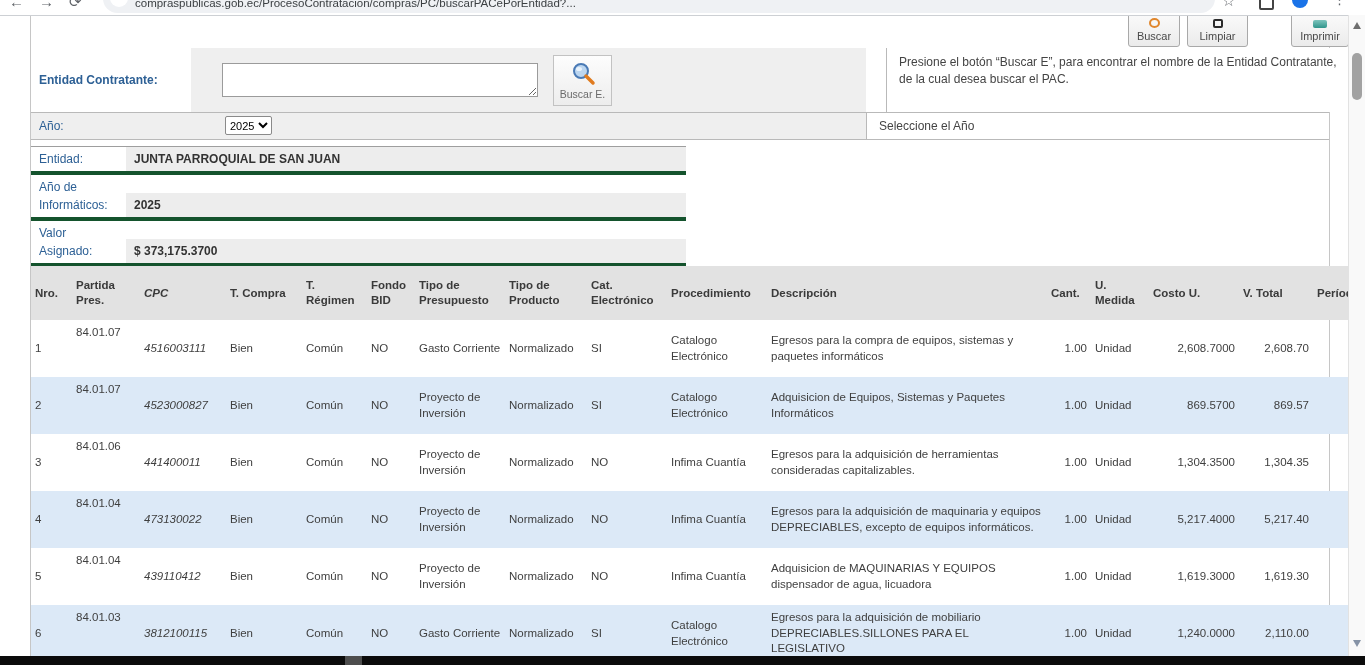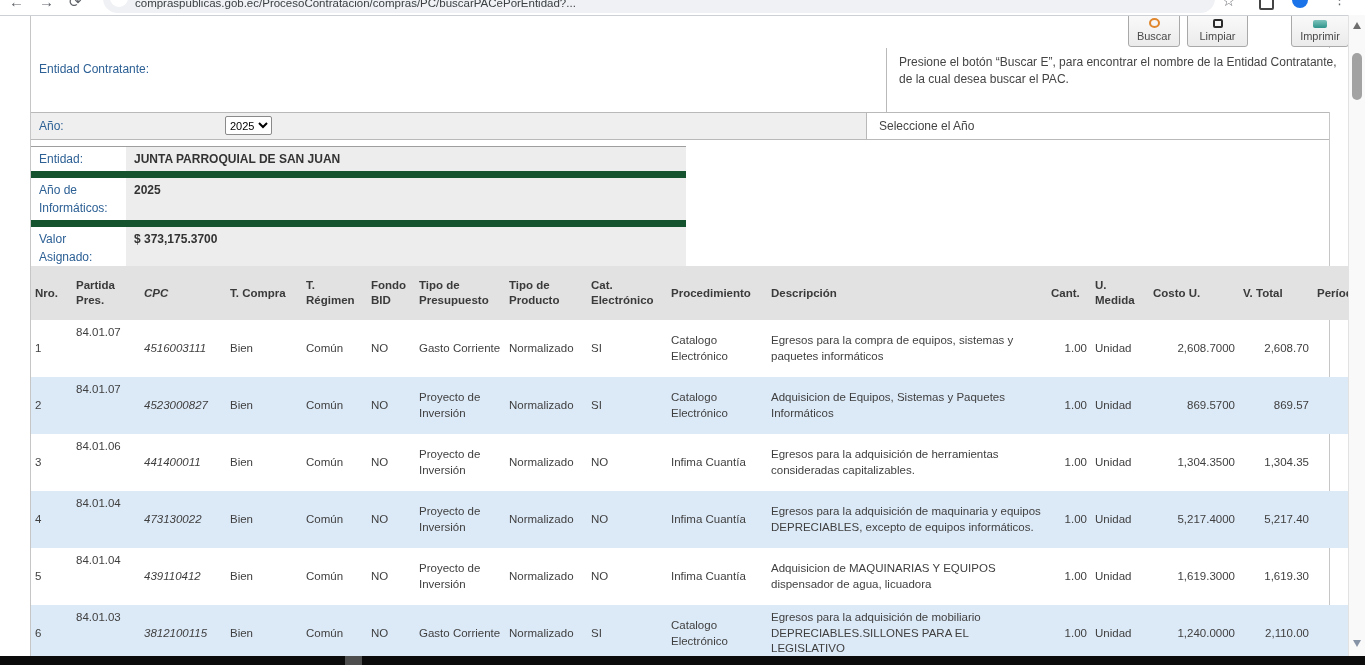--- a/index.html
+++ b/index.html
@@ -28,21 +28,21 @@
           background:linear-gradient(#fdfdfd,#ebebeb);display:flex;flex-direction:column;align-items:center;
           justify-content:flex-end;box-sizing:border-box;padding:2px 5px 4px;cursor:pointer;}
   .tb-btn .lbl{font-size:11px;color:#4a4a4a;}
   .tb-buscar{left:1097px;width:52px;} .tb-limpiar{left:1156px;width:61px;} .tb-imprimir{left:1220px;width:58px;margin-left:40px;}
   .ico-buscar{width:11px;height:10px;border:2px solid #e0862c;border-radius:50%;margin-bottom:2px;box-sizing:border-box;}
   .ico-limpiar{width:10px;height:9px;border:2px solid #2b2b2b;border-radius:2px;margin-bottom:2px;box-sizing:border-box;}
   .ico-imprimir{width:14px;height:8px;background:linear-gradient(#7ec4bd,#2f958b);border-radius:2px;margin-bottom:2px;}
 
   
   .row-entidad{position:absolute;left:31px;top:48px;width:1298px;height:65px;box-sizing:border-box;border-bottom:1px solid #b9b9b9;background:#fff;}
-  .ent-label{position:absolute;left:8px;top:14px;font-size:12px;color:#2d6095;}
+  .ent-label{position:absolute;left:8px;top:25px;font-size:12px;color:#2d6095;font-weight:bold;}
   .ent-gray{position:absolute;left:160px;top:0;width:675px;height:64px;background:#efefef;}
   .ent-textarea{position:absolute;left:31px;top:15px;width:316px;height:34px;box-sizing:border-box;
                 border:1px solid #9b9b9b;background:#fff;resize:both;font-family:"Liberation Sans",sans-serif;font-size:12px;}
   .buscar-e{position:absolute;left:362px;top:7px;width:59px;height:51px;box-sizing:border-box;border:1px solid #c2c2c2;
             background:linear-gradient(#fdfdfd,#ededed);display:flex;flex-direction:column;align-items:center;
             justify-content:center;cursor:pointer;}
   .buscar-e .lbl{font-size:10.5px;color:#6b6b6b;margin-top:1px;}
   .ent-help{position:absolute;left:835px;top:0;width:463px;height:64px;box-sizing:border-box;border-left:1px solid #b9b9b9;
             padding:6px 12px;font-size:12px;color:#444;line-height:1.45;background:#fff;margin-left:20px;}
 
@@ -50,21 +50,21 @@
   .row-anio{position:absolute;left:31px;top:113px;width:1298px;height:27px;box-sizing:border-box;border-bottom:1px solid #b9b9b9;}
   .anio-gray{position:absolute;left:0;top:0;width:835px;height:26px;background:#efefef;}
   .anio-label{position:absolute;left:8px;top:6px;font-size:12px;color:#2d6095;}
   .anio-select{position:absolute;left:194px;top:3px;height:19px;font-size:11px;font-family:"Liberation Sans",sans-serif;
                background:#fff;border:1px solid #8a8a8a;border-radius:2px;}
   .anio-help{position:absolute;left:835px;top:0;width:463px;height:26px;box-sizing:border-box;border-left:1px solid #b9b9b9;
              padding:6px 12px;font-size:12px;color:#444;background:#fff;}
 
   
   .entity-info{position:absolute;left:31px;top:146px;width:655px;border-top:1px solid #9e9e9e;}
-  .ei-row{display:flex;border-bottom:7px solid #14532d;}
+  .ei-row{display:flex;border-bottom:4px solid #14532d;align-items:flex-end;}
   .ei-label{width:95px;box-sizing:border-box;padding:3px 8px;font-size:12px;color:#2d6095;background:#fff;line-height:1.5;}
   .ei-value{flex:1;box-sizing:border-box;padding:3px 8px;font-size:12px;font-weight:bold;color:#333;background:#ededed;line-height:1.5;}
 
   
   .pac-table{position:absolute;left:31px;top:266px;width:1299px;border-collapse:collapse;table-layout:fixed;
              font-size:11.5px;color:#3f3f3f;}
   .pac-table th{background:#e2e2e2;font-weight:bold;text-align:left;color:#3a3a3a;padding:2px 4px;height:34px;
                 vertical-align:middle;line-height:1.3;}
   .pac-table td{padding:2px 4px;height:50px;vertical-align:middle;line-height:1.35;overflow:hidden;}
   .pac-table tr{height:54px;}
@@ -118,20 +118,31 @@
       <span class="lbl">Limpiar</span>
     </div>
     <div class="tb-btn tb-imprimir">
       <div class="ico-imprimir"></div>
       <span class="lbl">Imprimir</span>
     </div>
   </div>
 
   <div class="row-entidad">
     <span class="ent-label">Entidad Contratante:</span>
+    <div class="ent-gray">
+      <textarea class="ent-textarea" style=""></textarea>
+      <div class="buscar-e">
+        <svg width="26" height="26" viewBox="0 0 26 26">
+          <circle cx="11" cy="10" r="7" fill="#bcd6f0" stroke="#4a7ab5" stroke-width="2"></circle>
+          <ellipse cx="9" cy="8" rx="3" ry="2" fill="#e9f3fc"></ellipse>
+          <line x1="16" y1="15" x2="23" y2="22" stroke="#e07b1f" stroke-width="3.5" stroke-linecap="round"></line>
+        </svg>
+        <span class="lbl">Buscar E.</span>
+      </div>
+    </div>
     <div class="ent-help">Presione el botón “Buscar E”, para encontrar el nombre de la Entidad Contratante, de la cual desea buscar el PAC.</div>
   </div>
 
   <div class="row-anio">
     <div class="anio-gray">
       <span class="anio-label">Año:</span>
       <select class="anio-select">
         <option>2025</option>
       </select>
     </div>

